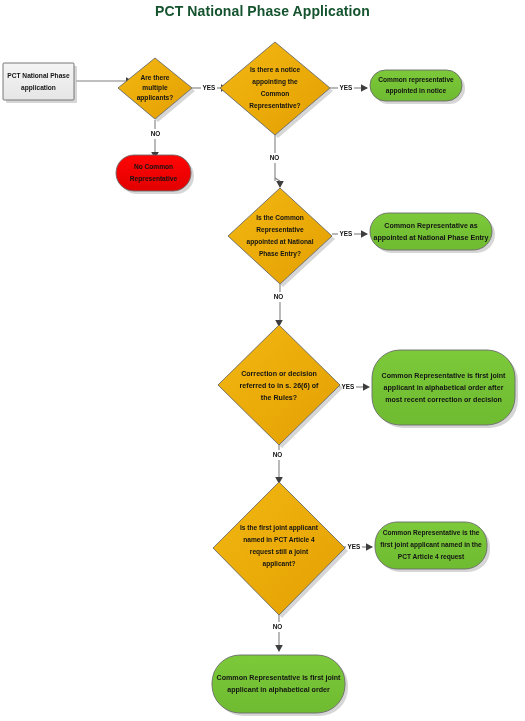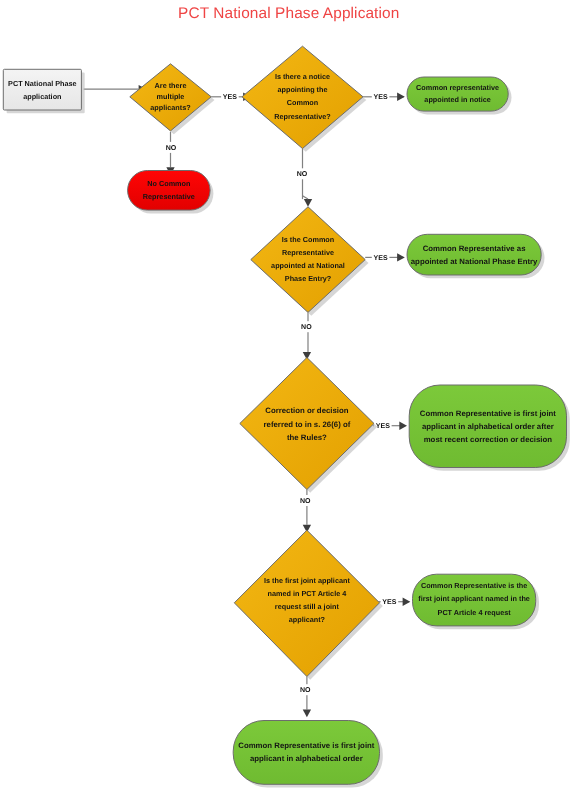--- a/index.html
+++ b/index.html
@@ -19,22 +19,22 @@
     height: 721px;
     background: #ffffff;
   }
   .title {
     position: absolute;
     top: 3px;
     left: 0;
     width: 525px;
     text-align: center;
     font-size: 14px;
-    font-weight: normal;
-    color: #ef4444;
+    font-weight: bold;
+    color: #14532d;
     letter-spacing: 0.1px;
   }
   svg.flow {
     position: absolute;
     top: 0;
     left: 0;
     width: 525px;
     height: 721px;
   }
   .node-text {

